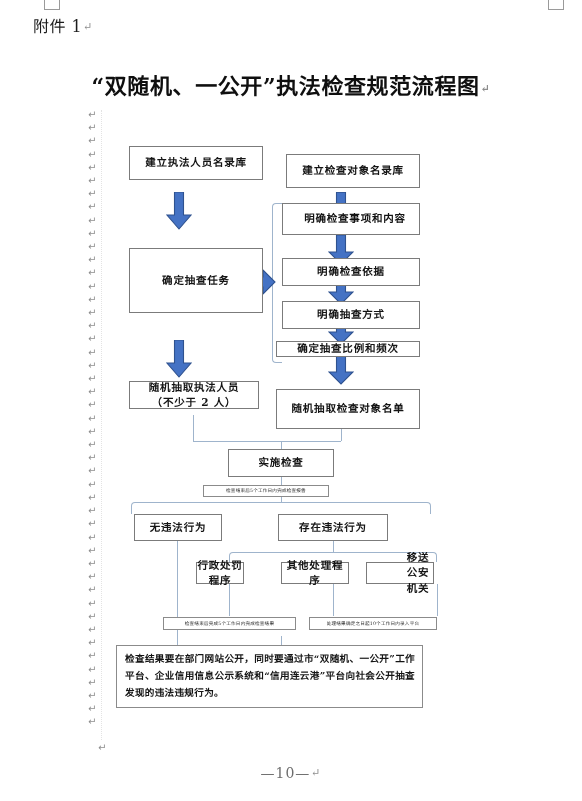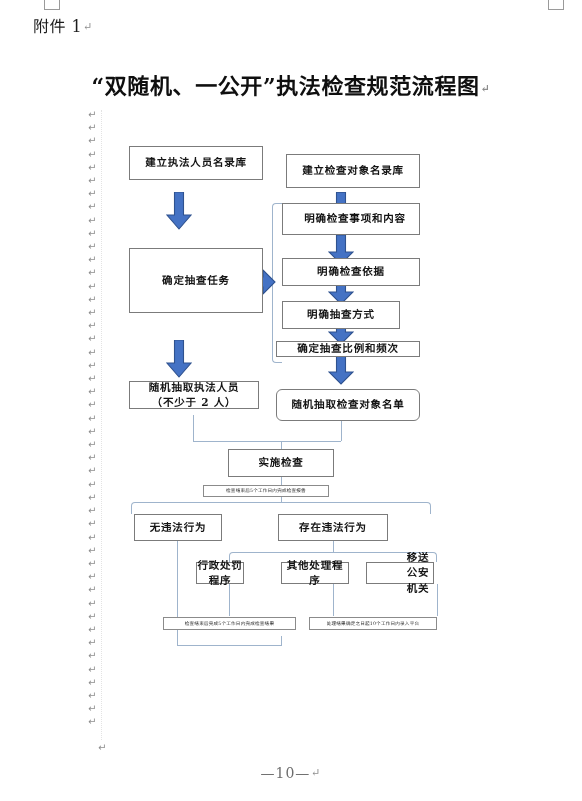--- a/index.html
+++ b/index.html
@@ -354,34 +354,34 @@
   </div>
 
   <div class="fbox" style="left:282px; top:203px; width:138px; height:32px;padding-left:8px;">
     <span>明确检查事项和内容</span>
   </div>
 
   <div class="fbox" style="left:282px; top:258px; width:138px; height:28px;">
     <span>明确检查依据</span>
   </div>
 
-  <div class="fbox" style="left:282px; top:301px; width:118px; height:28px;text-align:right;">
+  <div class="fbox" style="left:282px; top:301px; width:138px; height:28px;text-align:right;">
     <span>明确抽查方式</span>
   </div>
 
   <div class="fbox" style="left:276px; top:341px; width:144px; height:16px;">
     <span>确定抽查比例和频次</span>
   </div>
 
   <div class="fbox two-line" style="left:129px; top:381px; width:130px; height:28px;">
     <span>随机抽取执法人员</span>
     <span>（不少于 2 人）</span>
   </div>
 
-  <div class="fbox" style="left:276px; top:389px; width:144px; height:32px;border-radius:6px;">
+  <div class="fbox" style="left:276px; top:389px; width:144px; height:40px;">
     <span>随机抽取检查对象名单</span>
   </div>
 
   <div class="fbox" style="left:228px; top:449px; width:106px; height:28px;">
     <span>实施检查</span>
   </div>
 
   <div class="nbox" style="left:203px; top:485px; width:126px; height:12px;">
     <span>检查结束后5个工作日内完成检查报告</span>
   </div>
@@ -407,19 +407,22 @@
   </div>
 
   <div class="nbox" style="left:163px; top:617px; width:133px; height:13px;">
     <span>检查结束后完成5个工作日内完成检查结果</span>
   </div>
 
   <div class="nbox" style="left:309px; top:617px; width:128px; height:13px;">
     <span>处理结果确定之日起10个工作日内录入平台</span>
   </div>
 
+  <div class="pbox" style="left:116px; top:645px; width:307px; height:63px;">
+    <span>检查结果要在部门网站公开，同时要通过市“双随机、一公开”工作平台、企业信用信息公示系统和“信用连云港”平台向社会公开抽查发现的违法违规行为。</span>
+  </div>
 
   <div class="footer-mark">↵</div>
   <div class="page-number">
     <span>—10—</span><span class="pilcrow-inline">↵</span>
   </div>
 
 </div>
 
 </body></html>

